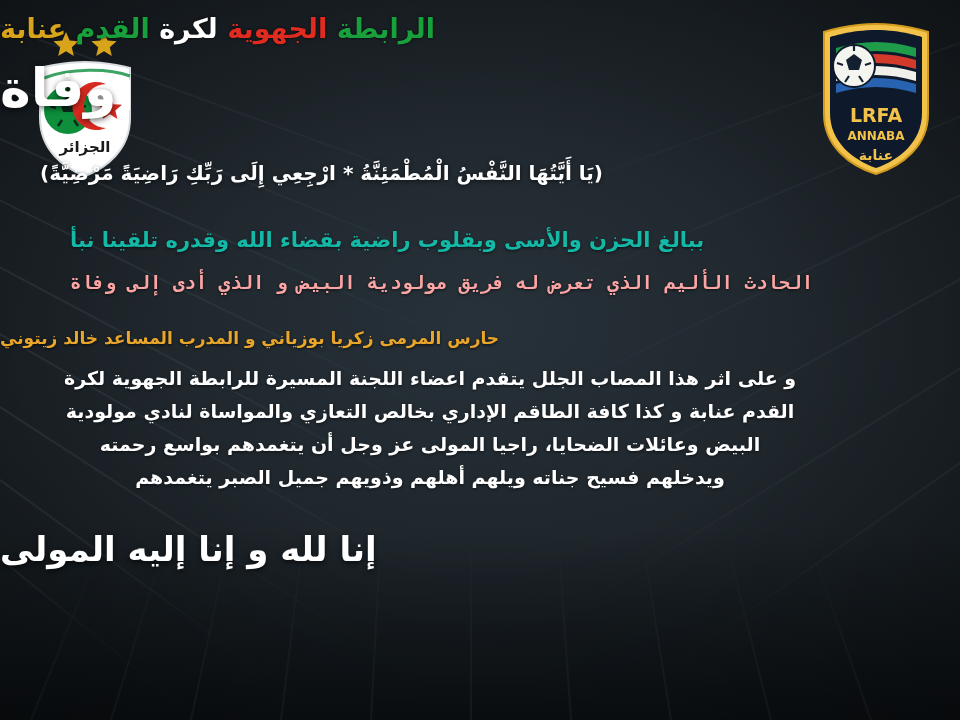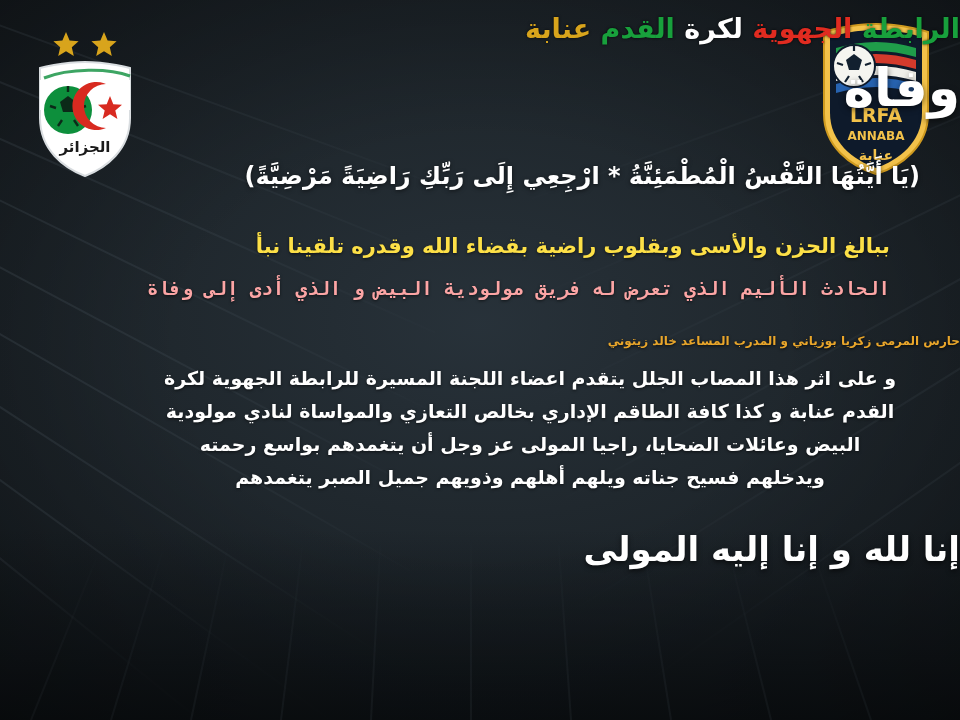--- a/index.html
+++ b/index.html
@@ -86,21 +86,21 @@
     inset: 0;
     background: radial-gradient(ellipse 78% 72% at 50% 48%, rgba(0,0,0,0) 40%, rgba(0,0,0,0.42) 100%);
   }
 
   
   .content {
     position: absolute;
     inset: 0;
     display: flex;
     flex-direction: column;
-    align-items: flex-start;
+    align-items: flex-end;
     text-align: center;
   }
 
   
   .logo {
     position: absolute;
     top: 18px;
   }
   .logo-faf { left: 14px; width: 150px; height: 165px; }
   .logo-lrfa { right: 14px; width: 140px; height: 160px; }
@@ -127,31 +127,31 @@
     font-size: 52px;
     font-weight: bold;
     line-height: 1;
     text-shadow: 0 2px 6px rgba(0,0,0,.6);
     font-family: "DejaVu Sans", sans-serif;
   }
 
   .quran {
     margin-top: 44px;
     color: #ffffff;
-    font-size: 24px;
+    font-size: 20px;
     font-weight: bold;
     line-height: 1.5;
     direction: rtl;
     text-shadow: 0 1px 4px rgba(0,0,0,.6);
     padding: 0 40px;
   }
 
   .para-1 {
     margin-top: 36px;
-    color: #fde047;
+    color: #14b8a6;
     font-size: 21px;
     font-weight: bold;
     line-height: 1.6;
     direction: rtl;
     padding: 0 70px;
     text-shadow: 0 1px 3px rgba(0,0,0,.6);
   }
   .para-2 {
     margin-top: 12px;
     color: #fca5a5;
@@ -161,21 +161,21 @@
     direction: rtl;
     padding: 0 70px;
     letter-spacing: 0.5px;
     text-shadow: 0 1px 3px rgba(0,0,0,.6);
     font-family: Liberation Mono, monospace;
   }
 
   .victims {
     margin-top: 28px;
     color: #e9a62b;
-    font-size: 12px;
+    font-size: 17px;
     font-weight: bold;
     direction: rtl;
     letter-spacing: 0.4px;
     text-shadow: 0 1px 3px rgba(0,0,0,.7);
   }
 
   .body-text {
     margin-top: 14px;
     color: #ffffff;
     font-size: 19px;

